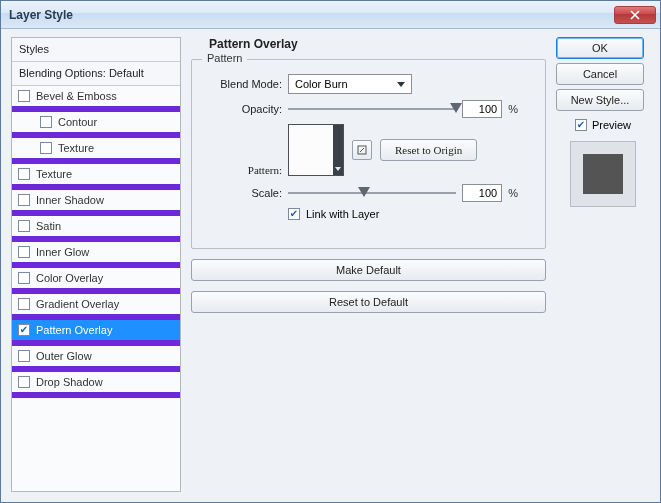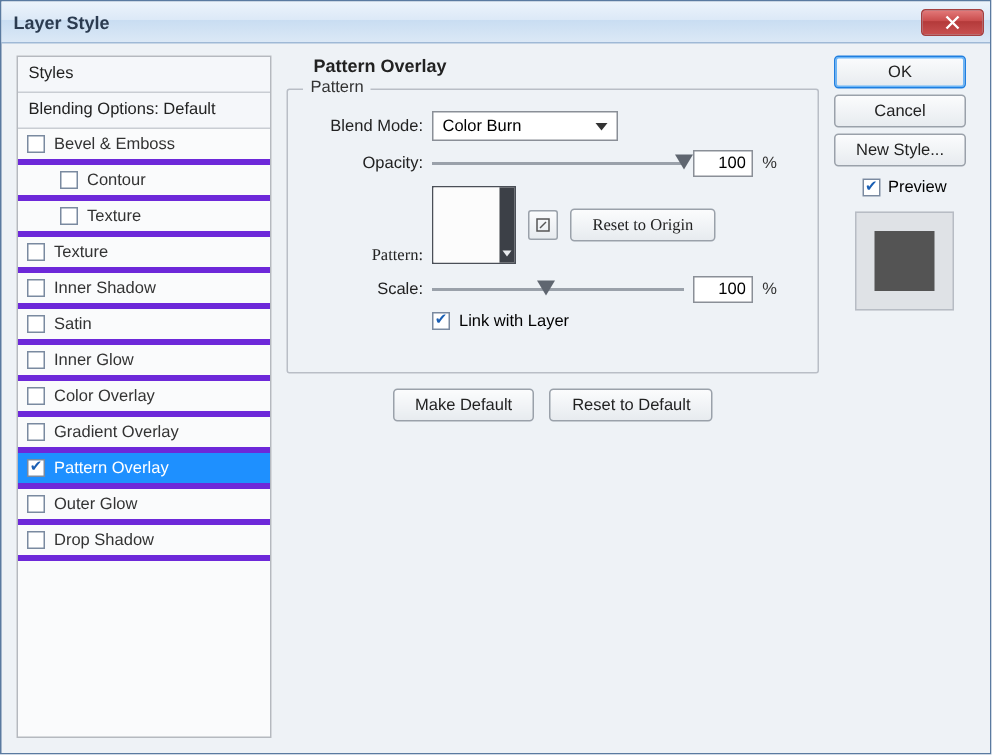--- a/index.html
+++ b/index.html
@@ -69,21 +69,21 @@
     padding: 5px 7px 6px 7px;
     border-bottom: 1px solid #c9cdd3;
     background: #f5f7fa;
     color: #222;
     white-space: nowrap;
   }
   .style-row {
     display: flex;
     align-items: center;
     padding: 4px 6px;
-    border-bottom: 4px solid #6d28d9;
+    border-bottom: 6px solid #6d28d9;
     color: #333;
     gap: 6px;
     cursor: pointer;
   }
   .style-row.indent { padding-left: 28px; align-items: flex-end; }
   .style-row.selected {
     background: #1e90ff;
     color: #fff;
   }
   .chk {
@@ -258,22 +258,22 @@
     cursor: pointer;
     display: inline-flex;
     align-items: center;
     justify-content: center;
     color: #222;
     font-size: 11px;
   }
   .btn-row {
     display: flex;
     gap: 10px;
-    justify-content: center;
     margin-top: 10px;
+    flex-direction: column;
   }
   .link-row {
     margin-left: 84px;
     display: flex;
     align-items: center;
     gap: 6px;
   }
   
   .right {
     width: 94px;

